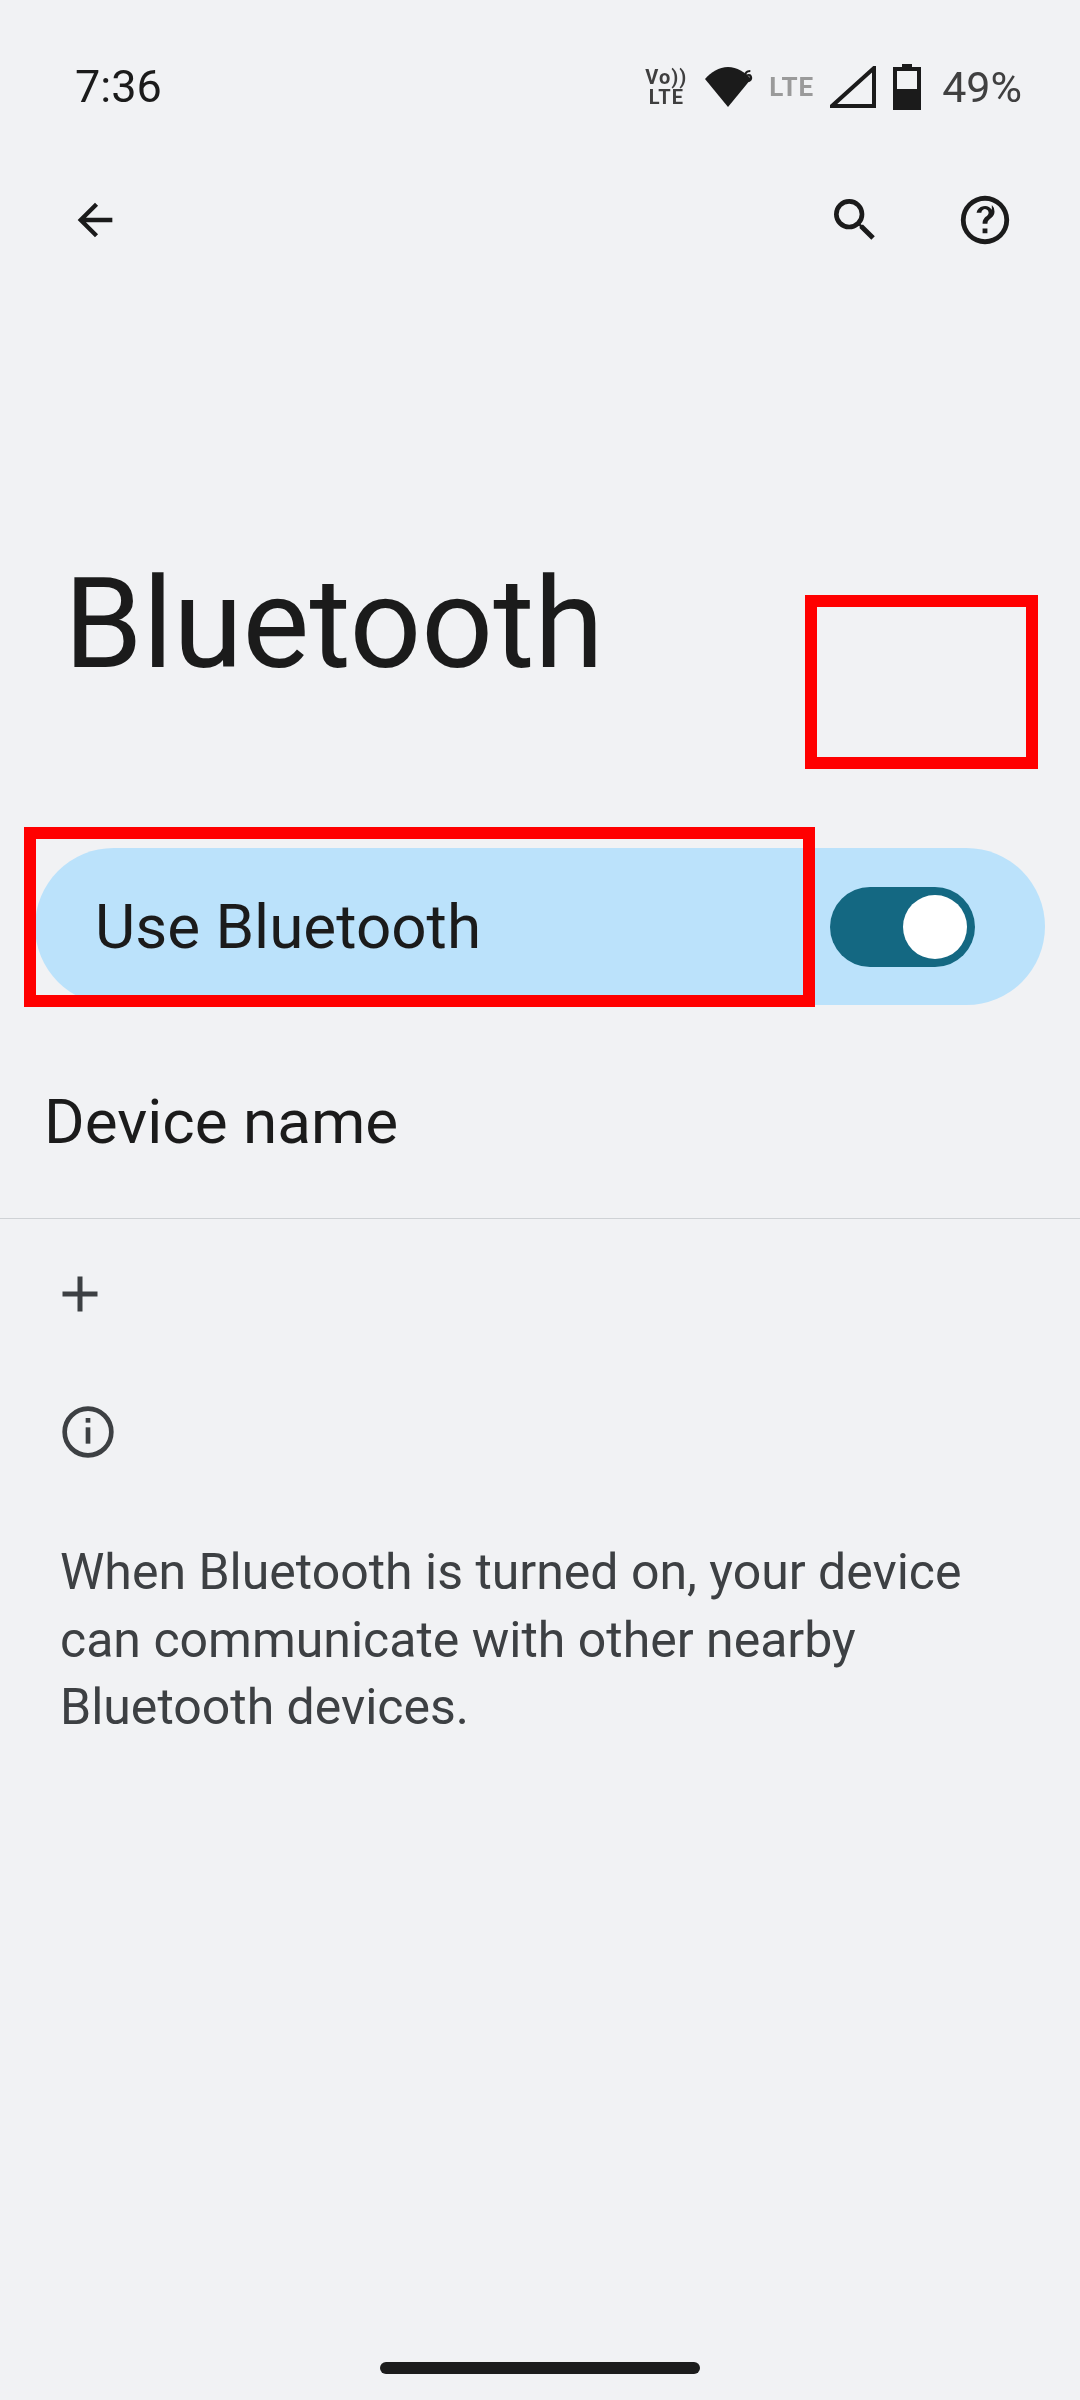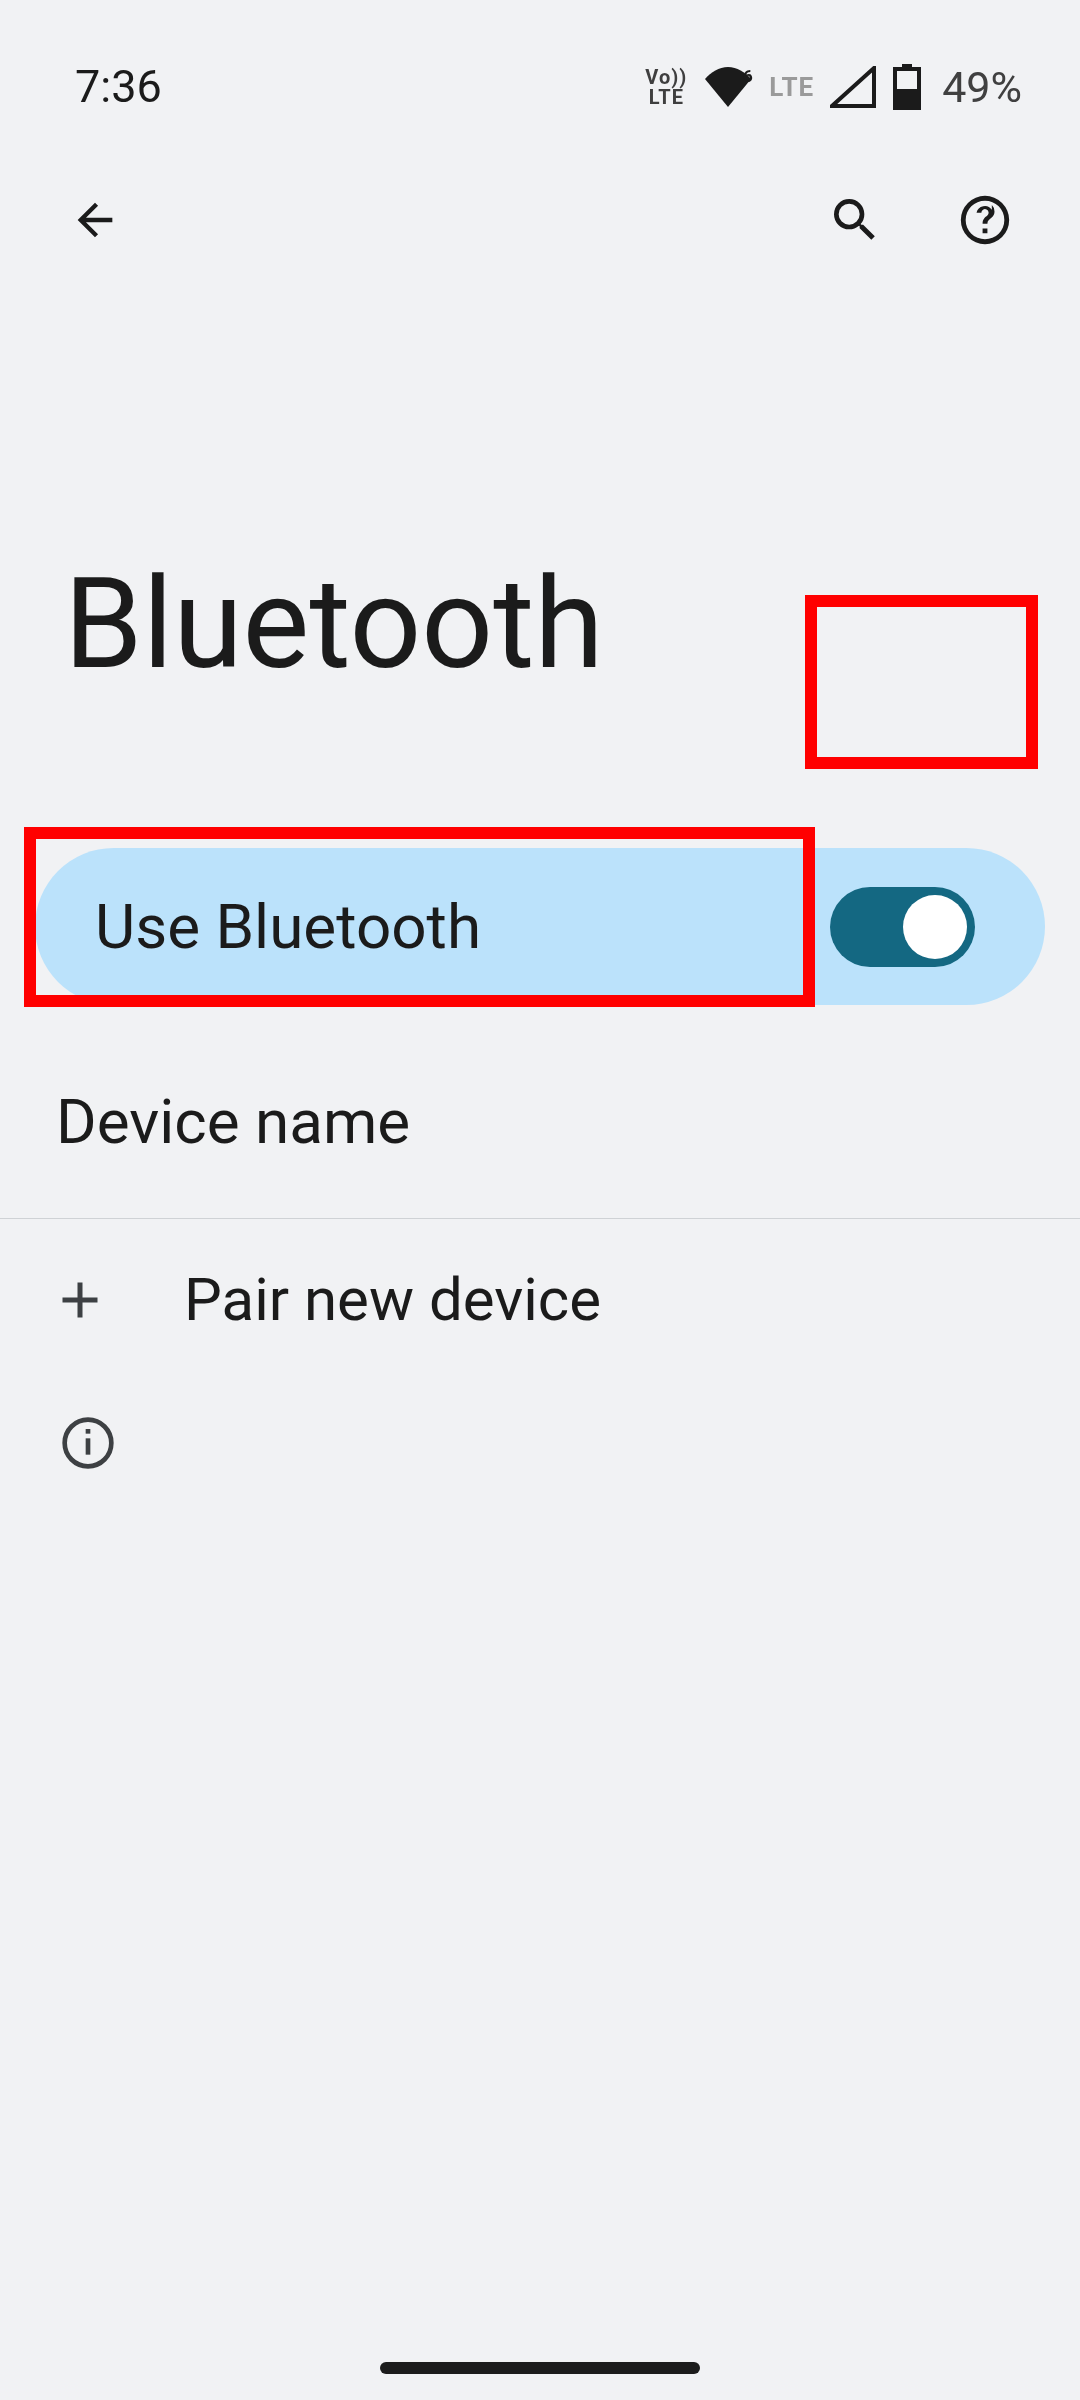--- a/index.html
+++ b/index.html
@@ -85,21 +85,21 @@
   .switch-knob {
     position: absolute;
     right: 8px; top: 8px;
     width: 64px; height: 64px;
     border-radius: 50%;
     background: #fff;
   }
 
   
   .row {
-    padding: 40px 56px;
+    padding: 40px 44px;
     cursor: pointer;
   }
   .device-row-inner { padding: 20px 0; }
   .row-title {
     font-size: 62px;
     color: #1b1b1b;
     font-weight: 400;
   }
   .row-sub {
     margin-top: 14px;
@@ -214,29 +214,29 @@
     <div class="row-title">Device name</div>
   </div>
 </div>
 
 <div class="divider"></div>
 
 <div class="pair-row">
   <svg class="plus-icon" viewBox="0 0 24 24">
     <path d="M19 13h-6v6h-2v-6H5v-2h6V5h2v6h6z" fill="#3d4043"></path>
   </svg>
-  <span class="row-title">Pair new device</span>
 </div>
 
 <div class="info-block">
   <div class="info-icon-wrap">
     <svg width="56" height="56" viewBox="0 0 24 24">
       <circle cx="12" cy="12" r="10" fill="none" stroke="#3d4043" stroke-width="2"></circle>
       <rect x="11" y="10" width="2" height="7" fill="#3d4043"></rect>
       <rect x="11" y="6" width="2" height="2" fill="#3d4043"></rect>
     </svg>
   </div>
+  <p class="info-text">When Bluetooth is turned on, your device can communicate with other nearby Bluetooth devices.</p>
 </div>
 
 <div class="highlight highlight-switch"></div>
 <div class="highlight highlight-row"></div>
 
 <div class="nav-handle"></div>
 
 </body></html>

